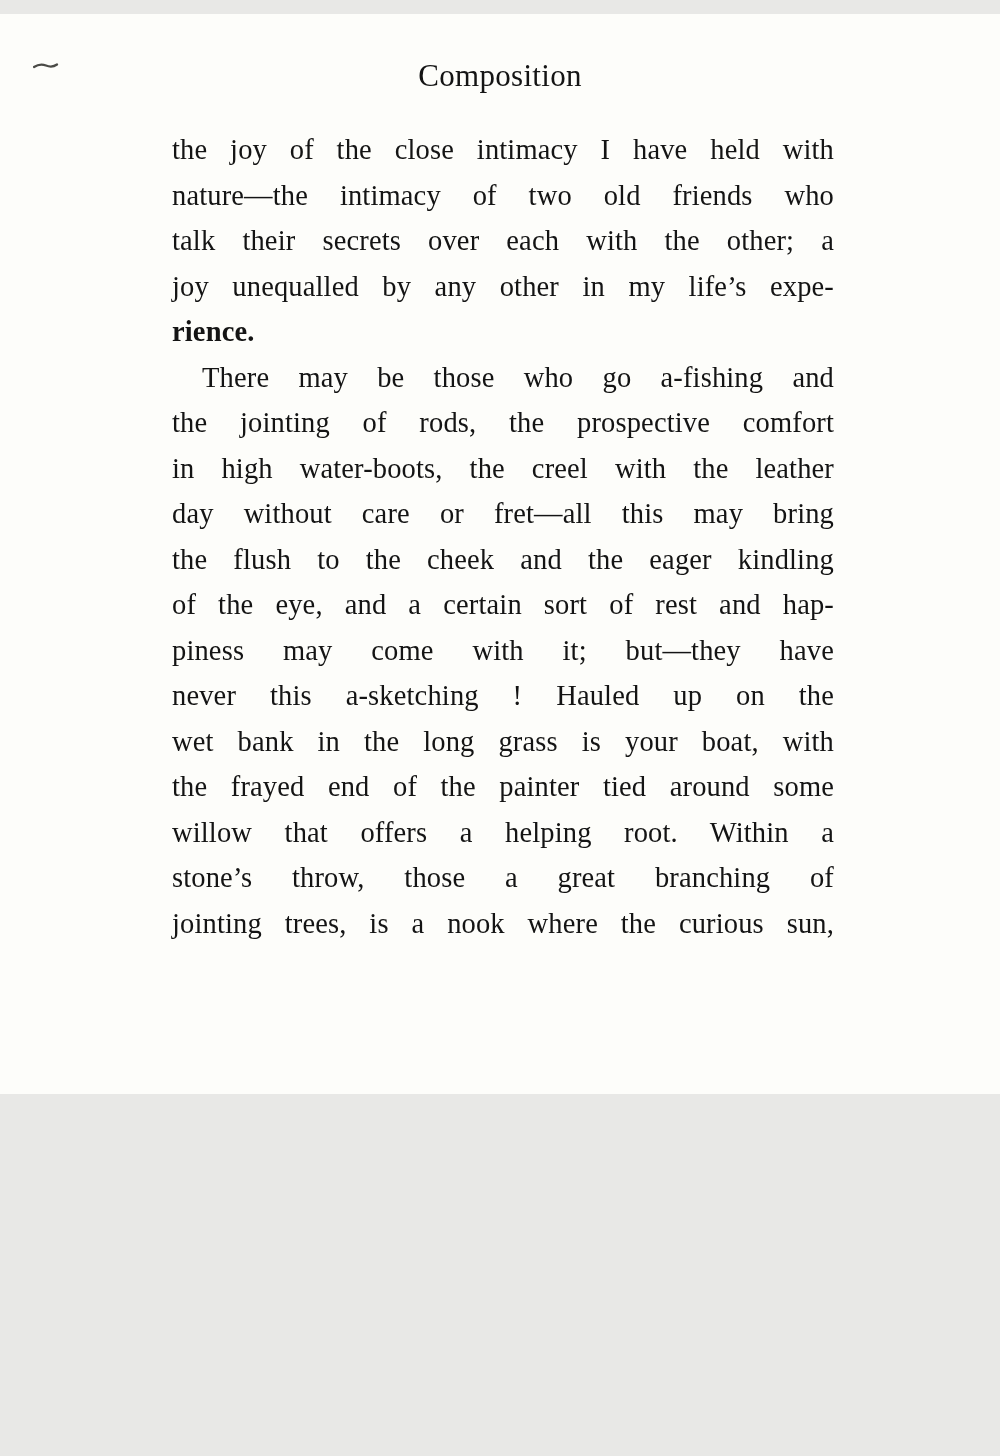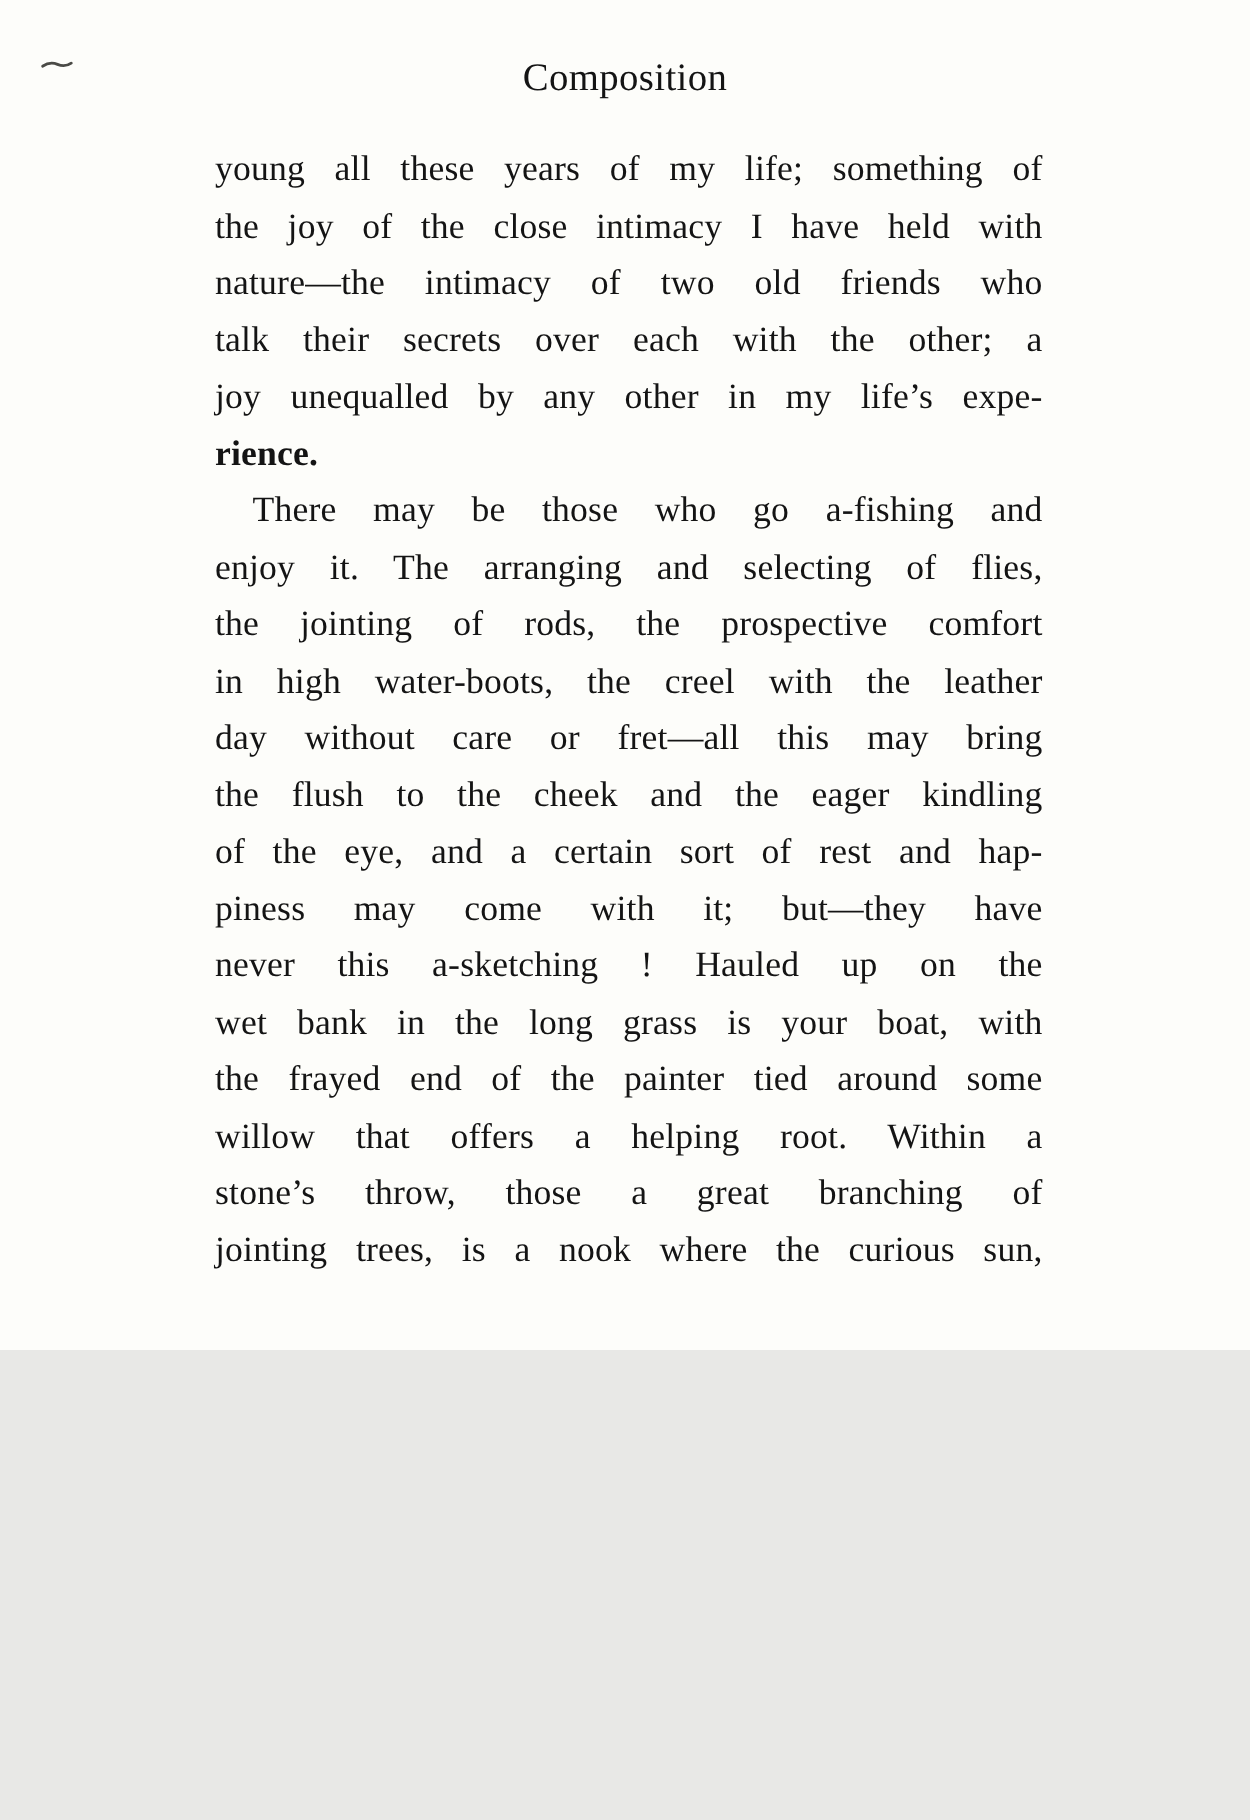--- a/index.html
+++ b/index.html
@@ -4,21 +4,21 @@
 <style>
   html, body {
     margin: 0;
     padding: 0;
     background: #e8e8e6;
   }
   .page {
     position: relative;
     width: 1000px;
     height: 1080px;
-    margin: 0 auto;
+    margin: 14px auto;
     background: #fdfdfa;
     color: #141414;
     font-family: "Liberation Serif", "DejaVu Serif", serif;
     overflow: hidden;
   }
   .running-header {
     position: absolute;
     top: 44px;
     left: 0;
     width: 100%;
@@ -79,30 +79,28 @@
 <div class="page">
 
   <svg class="corner-mark" width="26" height="12" viewBox="0 0 26 12" aria-hidden="true">
     <path d="M1 7 Q 7 3 13 5.5 T 24 4.5" stroke="#4a4a46" stroke-width="2.2" fill="none" stroke-linecap="round"></path>
   </svg>
 
   <div class="running-header">Composition</div>
 
   <div class="text-block">
       <div class="para">
-        <div class="line">young all these years of my life; something of</div>
         <div class="line">the joy of the close intimacy I have held with</div>
         <div class="line">nature—the intimacy of two old friends who</div>
         <div class="line">talk their secrets over each with the other; a</div>
         <div class="line">joy unequalled by any other in my life’s expe-</div>
         <div class="line last">rience.</div>
       </div>
       <div class="para indent">
         <div class="line">There may be those who go a-fishing and</div>
-        <div class="line">enjoy it. The arranging and selecting of flies,</div>
         <div class="line">the jointing of rods, the prospective comfort</div>
         <div class="line">in high water-boots, the creel with the leather</div>
         <div class="line">day without care or fret—all this may bring</div>
         <div class="line">the flush to the cheek and the eager kindling</div>
         <div class="line">of the eye, and a certain sort of rest and hap-</div>
         <div class="line">piness may come with it; but—they have</div>
         <div class="line">never this a-sketching ! Hauled up on the</div>
         <div class="line">wet bank in the long grass is your boat, with</div>
         <div class="line">the frayed end of the painter tied around some</div>
         <div class="line">willow that offers a helping root. Within a</div>

